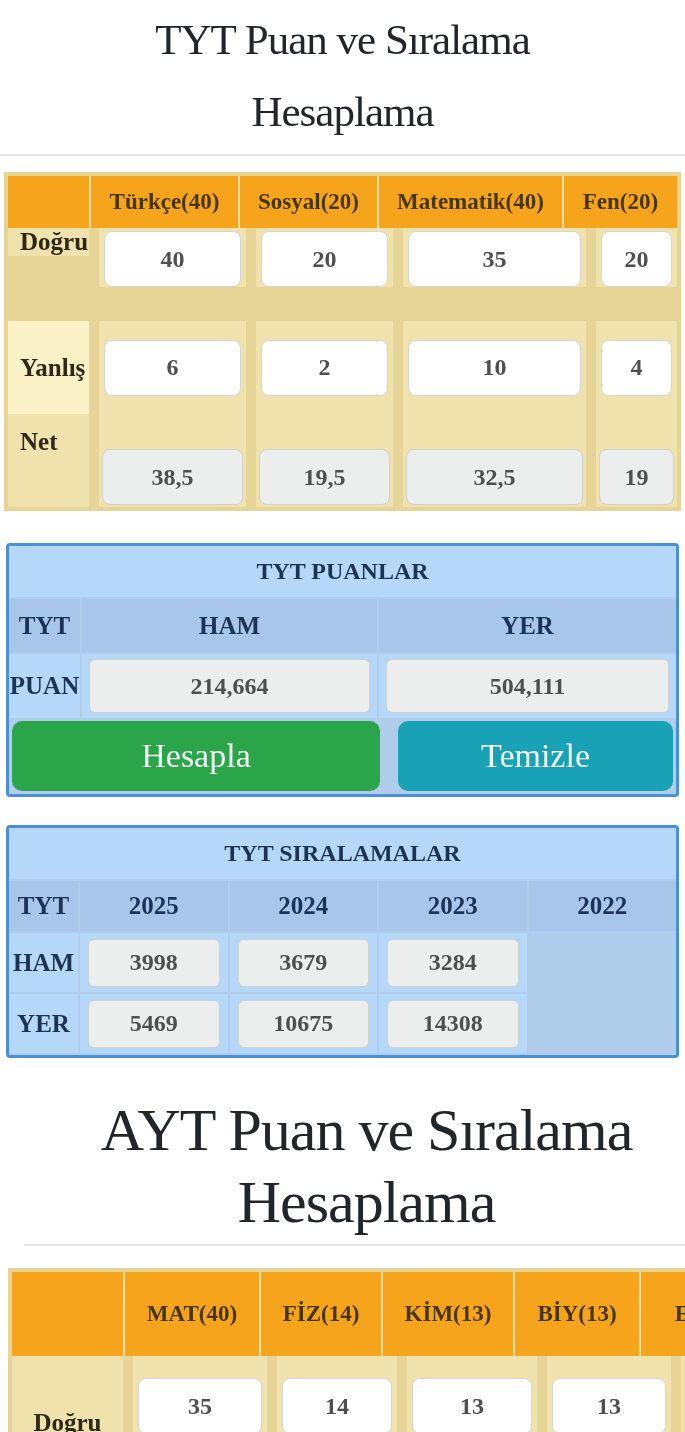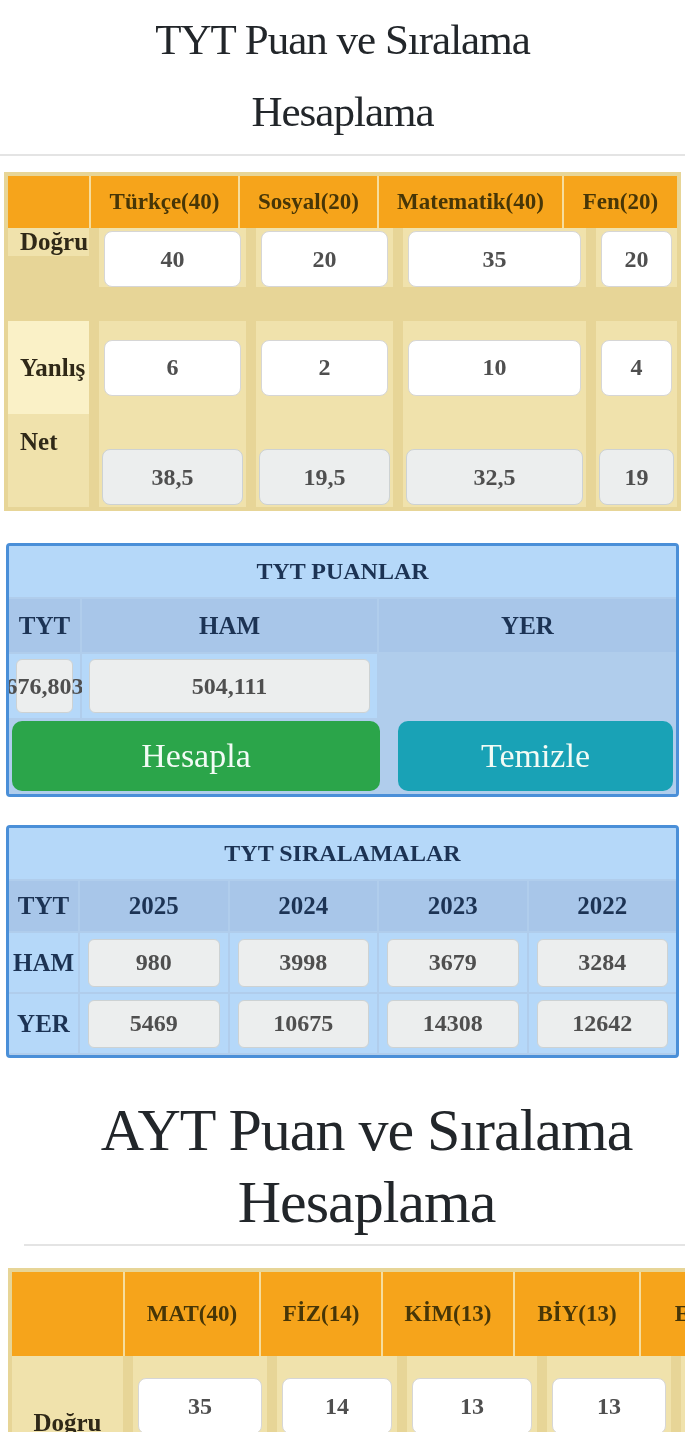--- a/index.html
+++ b/index.html
@@ -154,22 +154,23 @@
 </div>
 
 <div class="btable t2">
   <div class="btitle">TYT PUANLAR</div>
   <div class="grow">
     <div class="sub">TYT</div>
     <div class="sub">HAM</div>
     <div class="sub">YER</div>
   </div>
   <div class="grow vrow">
-    <div class="vcell">
-        <div class="box ro">676,803</div>
+    <div class="lab">PUAN</div>
+    <div class="vcell">
+        <div class="box ro">214,664</div>
       </div>
     <div class="vcell">
         <div class="box ro">504,111</div>
       </div>
   </div>
   <div class="btnrow">
     <button class="btn green">Hesapla</button>
     <button class="btn teal">Temizle</button>
   </div>
 </div>
@@ -179,45 +180,39 @@
   <div class="grow">
     <div class="sub yhead">TYT</div>
     <div class="sub yhead">2025</div>
     <div class="sub yhead">2024</div>
     <div class="sub yhead">2023</div>
     <div class="sub yhead">2022</div>
   </div>
   <div class="grow vrow">
     <div class="lab">HAM</div>
     <div class="vcell">
-        <div class="box ro">980</div>
-      </div>
-    <div class="vcell">
         <div class="box ro">3998</div>
       </div>
     <div class="vcell">
         <div class="box ro">3679</div>
       </div>
     <div class="vcell">
         <div class="box ro">3284</div>
       </div>
   </div>
   <div class="grow vrow">
     <div class="lab">YER</div>
     <div class="vcell">
         <div class="box ro">5469</div>
       </div>
     <div class="vcell">
         <div class="box ro">10675</div>
       </div>
     <div class="vcell">
         <div class="box ro">14308</div>
-      </div>
-    <div class="vcell">
-        <div class="box ro">12642</div>
       </div>
   </div>
 </div>
 
 <div class="page-title ayt">
   <div>AYT Puan ve Sıralama</div>
   <div>Hesaplama</div>
 </div>
 
 <div class="otable t4">

